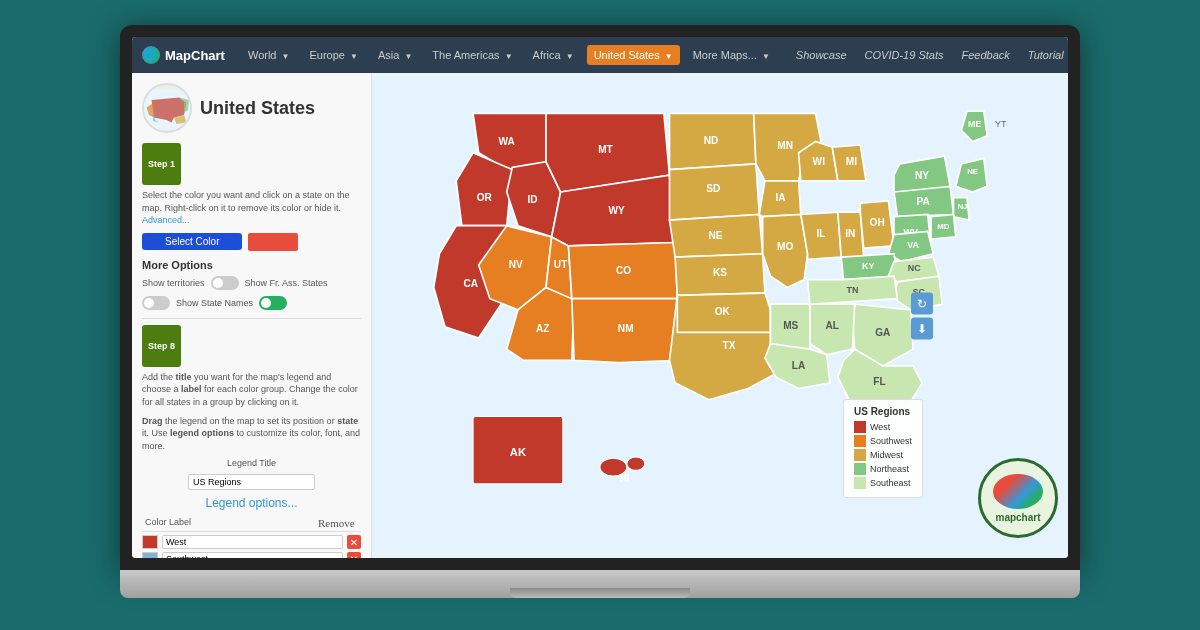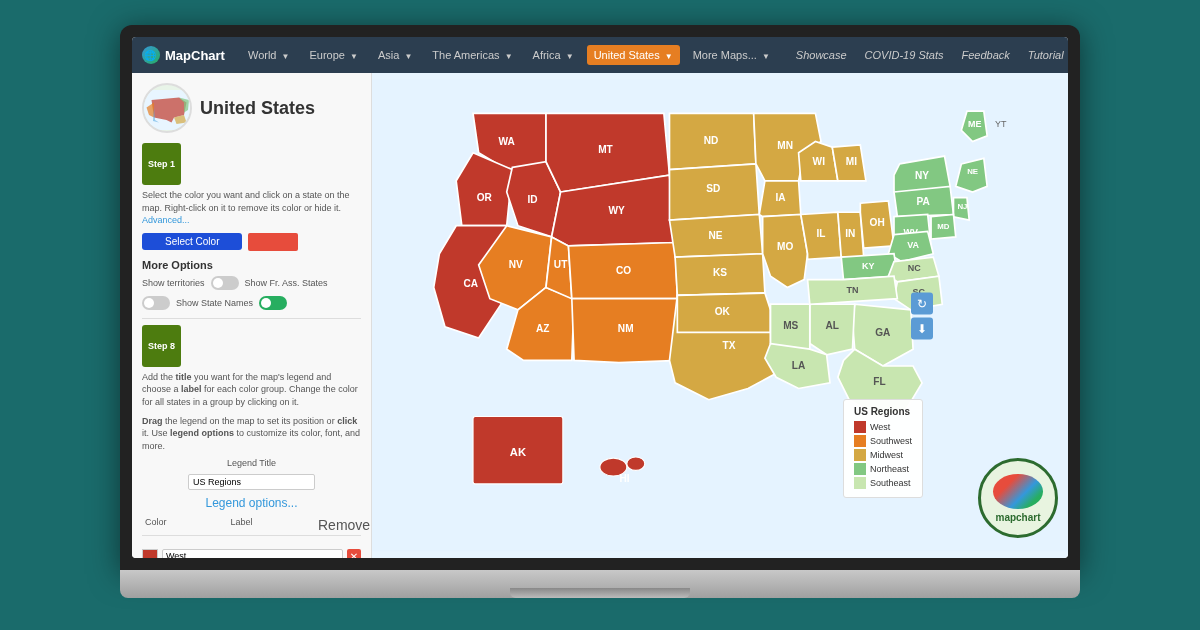--- a/index.html
+++ b/index.html
@@ -423,33 +423,33 @@
           </div>
 
           <hr class="divider">
 
           <div class="step-section">
             <span class="step-badge">Step 8</span>
             <p class="step-desc">
               Add the <strong>title</strong> you want for the map's legend and choose a <strong>label</strong> for each color group. Change the color for all states in a group by clicking on it.
             </p>
             <p class="step-desc">
-              <strong>Drag</strong> the legend on the map to set its position or <strong>click</strong> it. Use <strong>legend options</strong> to customize its color, font, and more.
+              <strong>Drag</strong> the legend on the map to set its position or <strong>state</strong> it. Use <strong>legend options</strong> to customize its color, font, and more.
             </p>
             <div class="legend-title-row">
               <span class="legend-label">Legend Title</span>
               <input class="legend-input" type="text" value="US Regions" style="">
               <span class="legend-options-link">Legend options...</span>
             </div>
 
             
-            <div style="display:flex; gap:4px; padding: 2px 3px; border-bottom: 1px solid #ddd; margin-bottom:13px;text-align:center;">
+            <div style="display:flex; gap:4px; padding: 2px 3px; border-bottom: 1px solid #ddd; margin-bottom:3px;">
               <span style="font-size:9px;color:#555;width:20px;">Color</span>
               <span style="font-size:9px;color:#555;flex:1;">Label</span>
-              <span style="font-size:14px;color:#555;width:40px;">Remove</span>
+              <span style="font-size:11px;color:#555;width:40px;font-family:Liberation Serif, serif;">Remove</span>
             </div>
 
             
             <div class="legend-row">
               <div class="legend-color-box" style="background:#c0392b;"></div>
               <input class="legend-name-input" type="text" value="West" style="">
               <button class="remove-btn">✕</button>
             </div>
             <div class="legend-row">
               <div class="legend-color-box" style="background:#7fb3d3;"></div>

